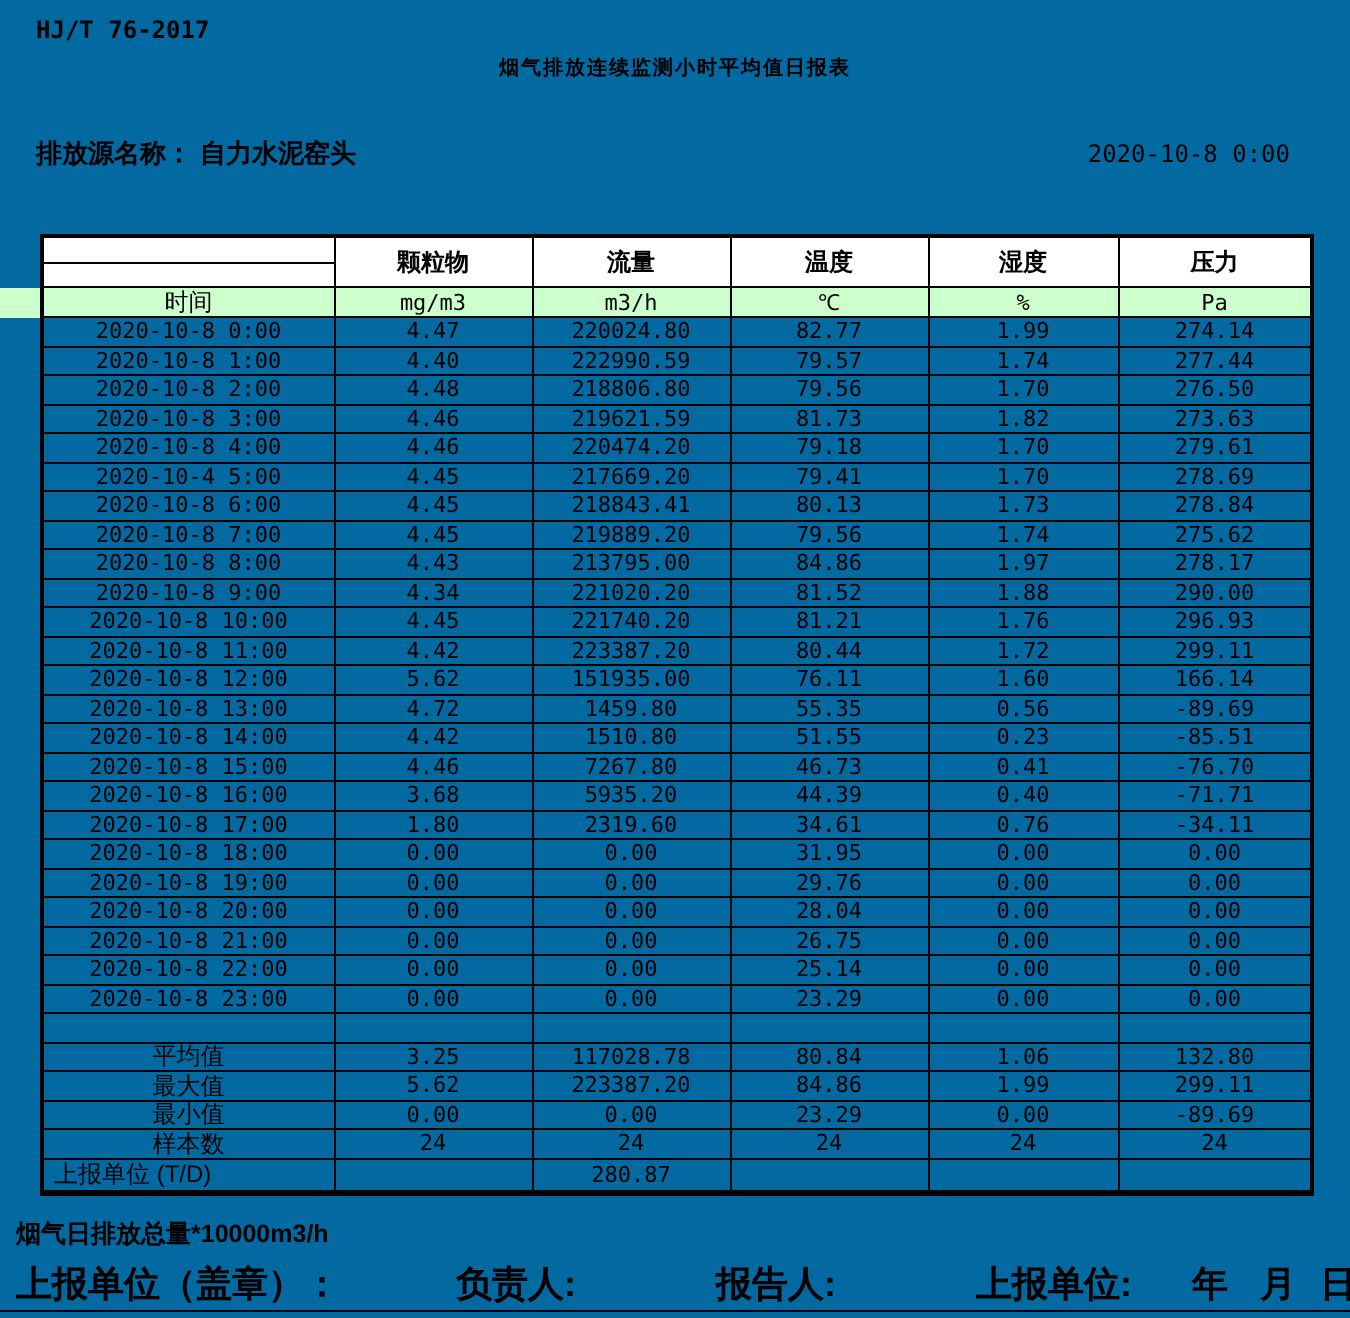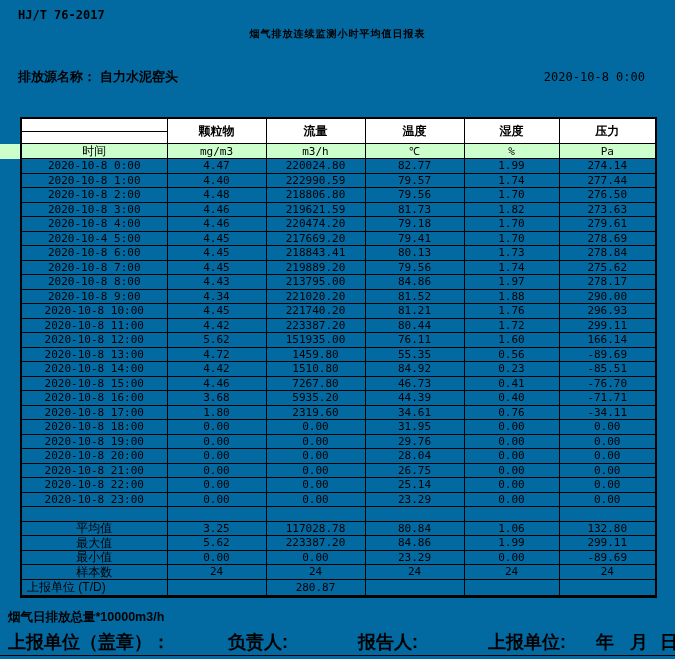--- a/index.html
+++ b/index.html
@@ -200,21 +200,21 @@
     <td>4.72</td>
     <td>1459.80</td>
     <td>55.35</td>
     <td>0.56</td>
     <td>-89.69</td>
   </tr>
         <tr class="data-row">
     <td>2020-10-8 14:00</td>
     <td>4.42</td>
     <td>1510.80</td>
-    <td>84.92</td>
+    <td>51.55</td>
     <td>0.23</td>
     <td>-85.51</td>
   </tr>
         <tr class="data-row">
     <td>2020-10-8 15:00</td>
     <td>4.46</td>
     <td>7267.80</td>
     <td>46.73</td>
     <td>0.41</td>
     <td>-76.70</td>

